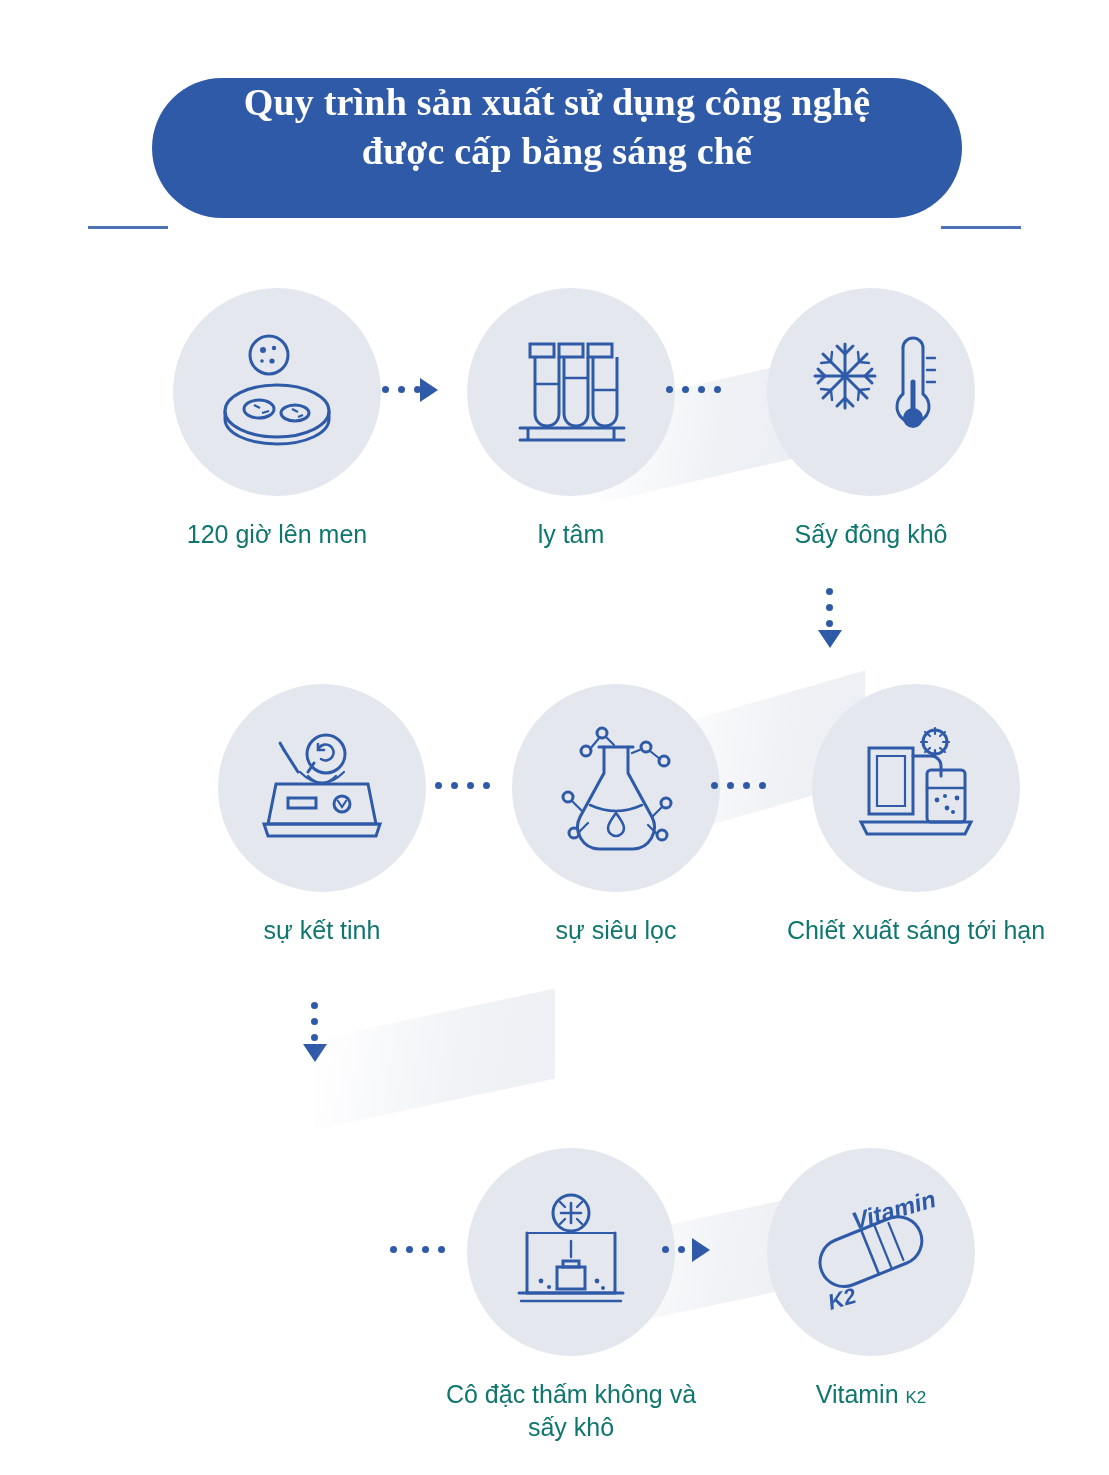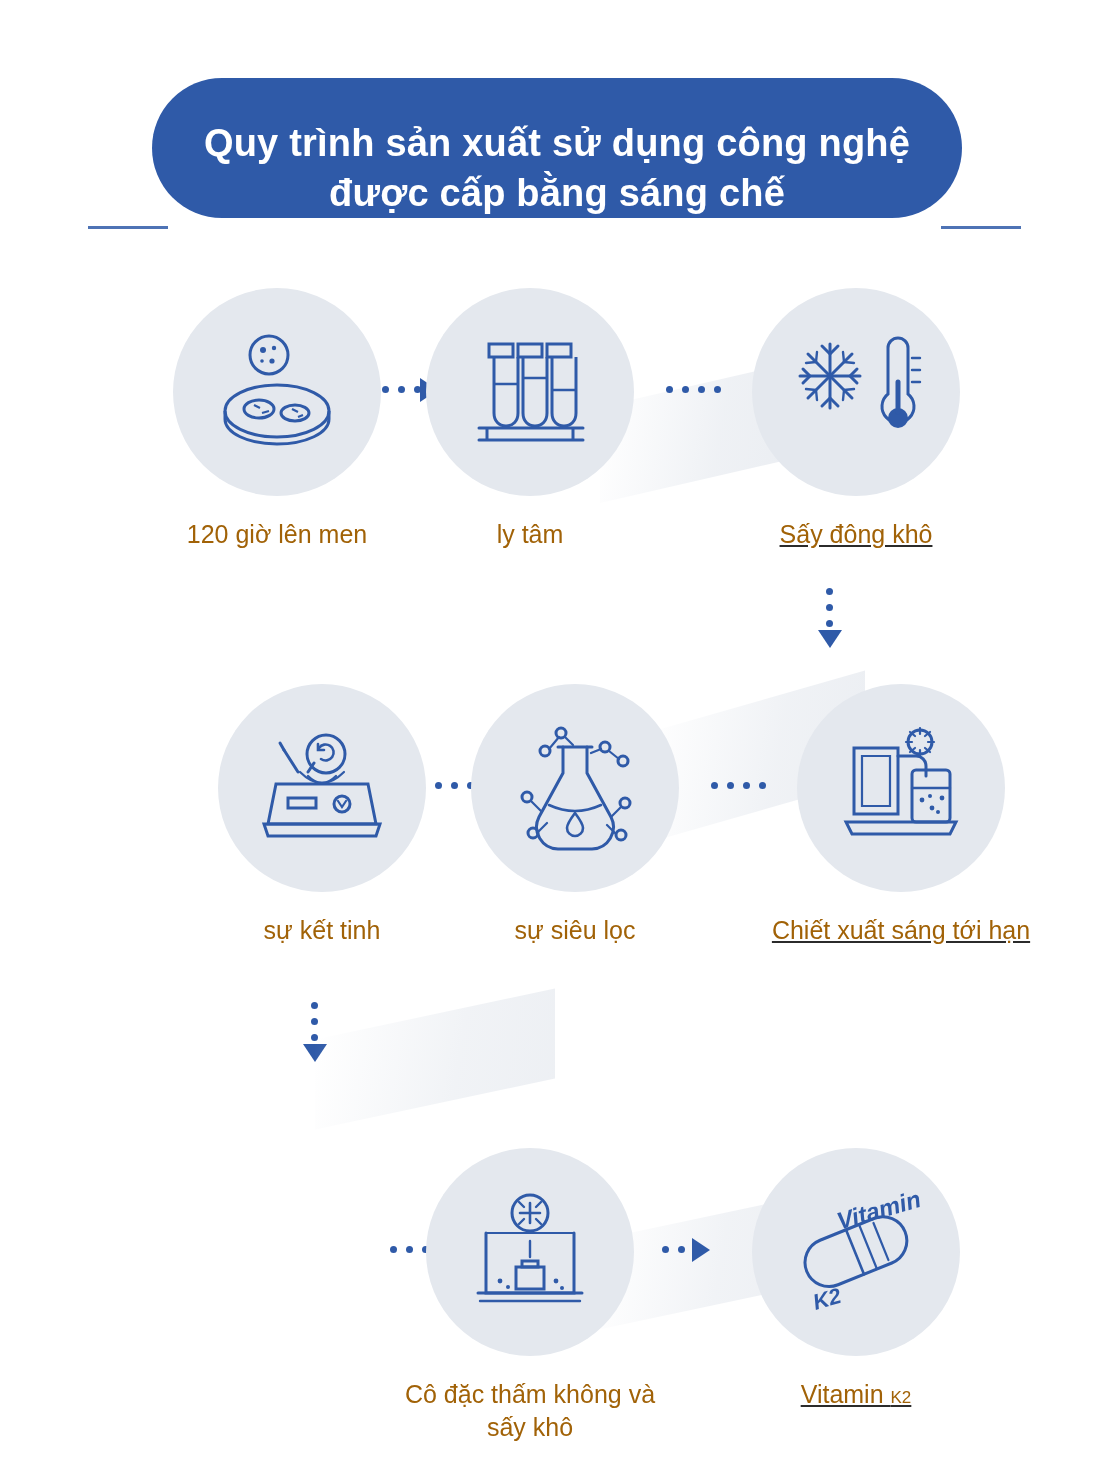--- a/index.html
+++ b/index.html
@@ -36,24 +36,25 @@
   .header-rule.right { right: 88px; width: 80px; }
   .title-pill {
     position: absolute;
     left: 152px;
     top: 0;
     width: 810px;
     height: 140px;
     background: #2f5aa8;
     border-radius: 70px;
     display: flex;
-    align-items: flex-end;
+    align-items: flex-start;
     justify-content: center;
     text-align: center;
     padding: 0 48px;
+    font-family: Liberation Serif, serif;
   }
   .title-pill span {
     color: #ffffff;
     font-size: 38px;
     font-weight: bold;
     line-height: 1.3;
     letter-spacing: .2px;
   }
 
   
@@ -66,39 +67,39 @@
   .row {
     position: relative;
     height: 368px;
   }
   .cell {
     position: absolute;
     width: 290px;
     text-align: center;
   }
   .cell.c0 { left: 132px; }
-  .cell.c1 { left: 385px; }
-  .cell.c2 { left: 711px; text-decoration: underline; }
+  .cell.c1 { left: 426px; }
+  .cell.c2 { left: 726px; }
 
   .bubble {
     width: 208px;
     height: 208px;
     margin: 0 auto;
     border-radius: 50%;
     background: #e4e8ee;
     display: flex;
     align-items: center;
     justify-content: center;
   }
   .bubble svg { display: block; }
   .caption {
     margin-top: 22px;
     font-size: 25px;
     line-height: 1.33;
-    color: #a16207;
+    color: #0f766e;
     font-weight: 400;
   }
   .caption .sub {
     font-size: 17px;
     vertical-align: baseline;
   }
 
   
   .dots {
     position: absolute;

